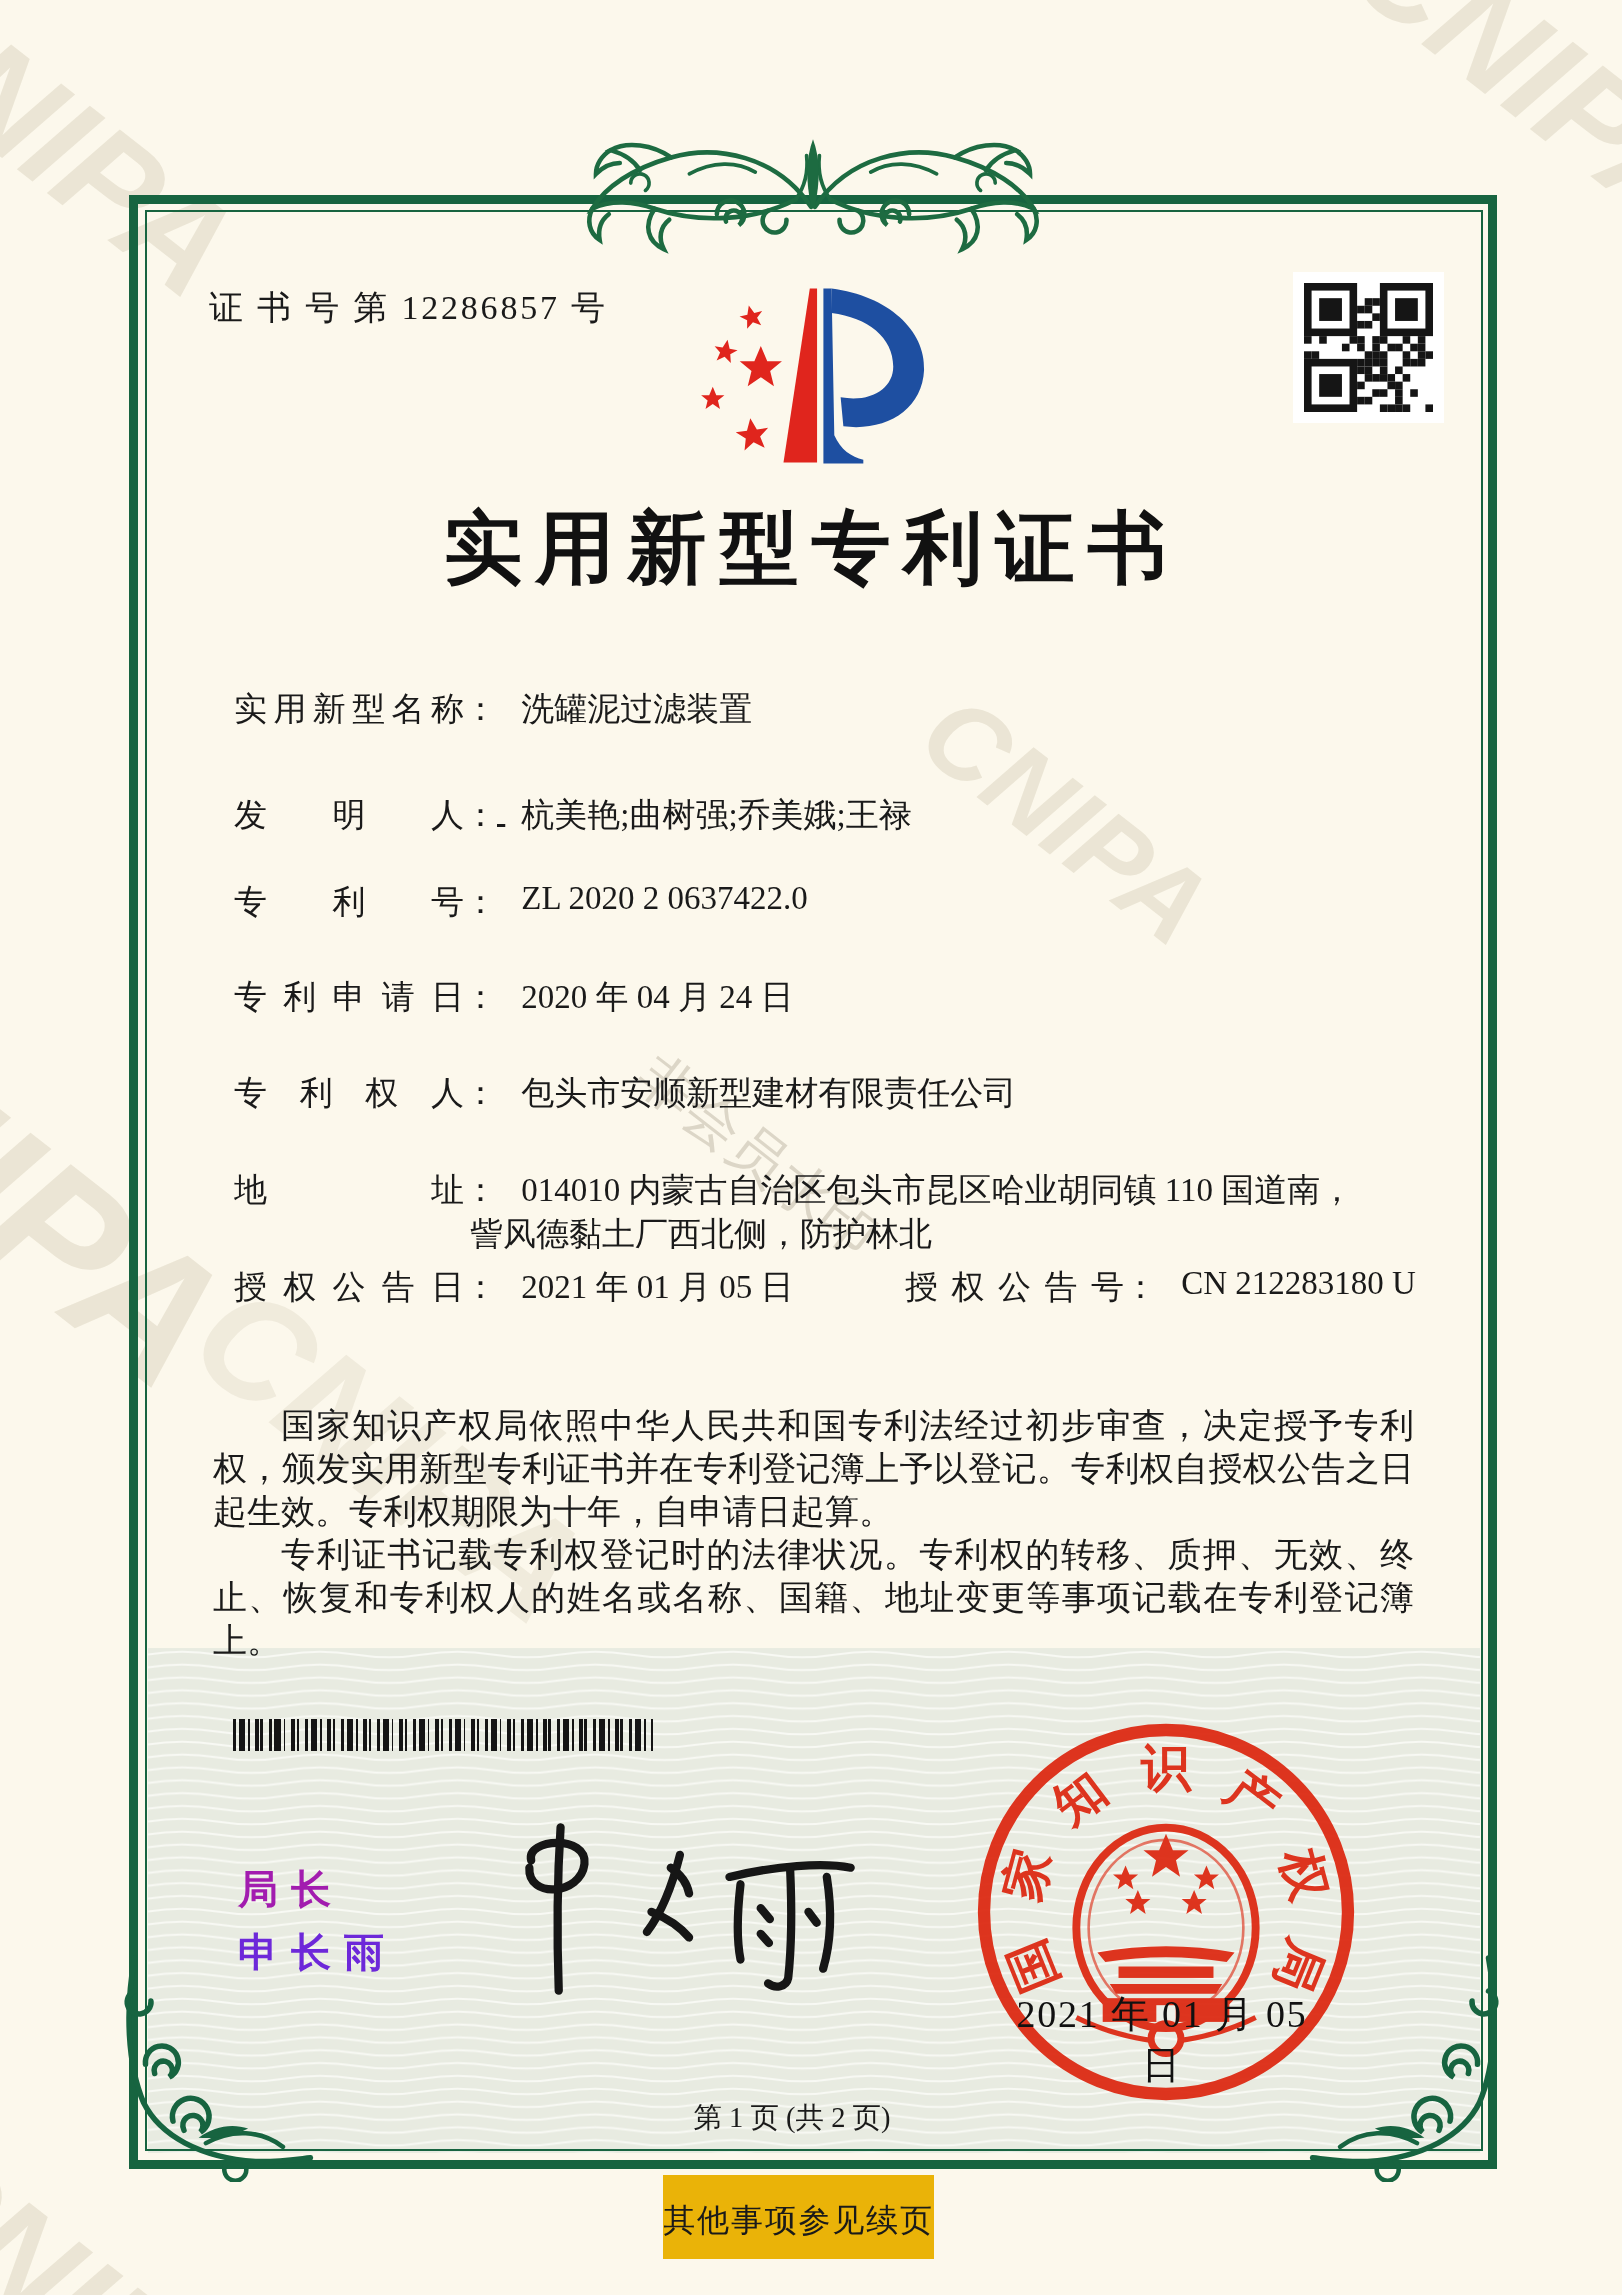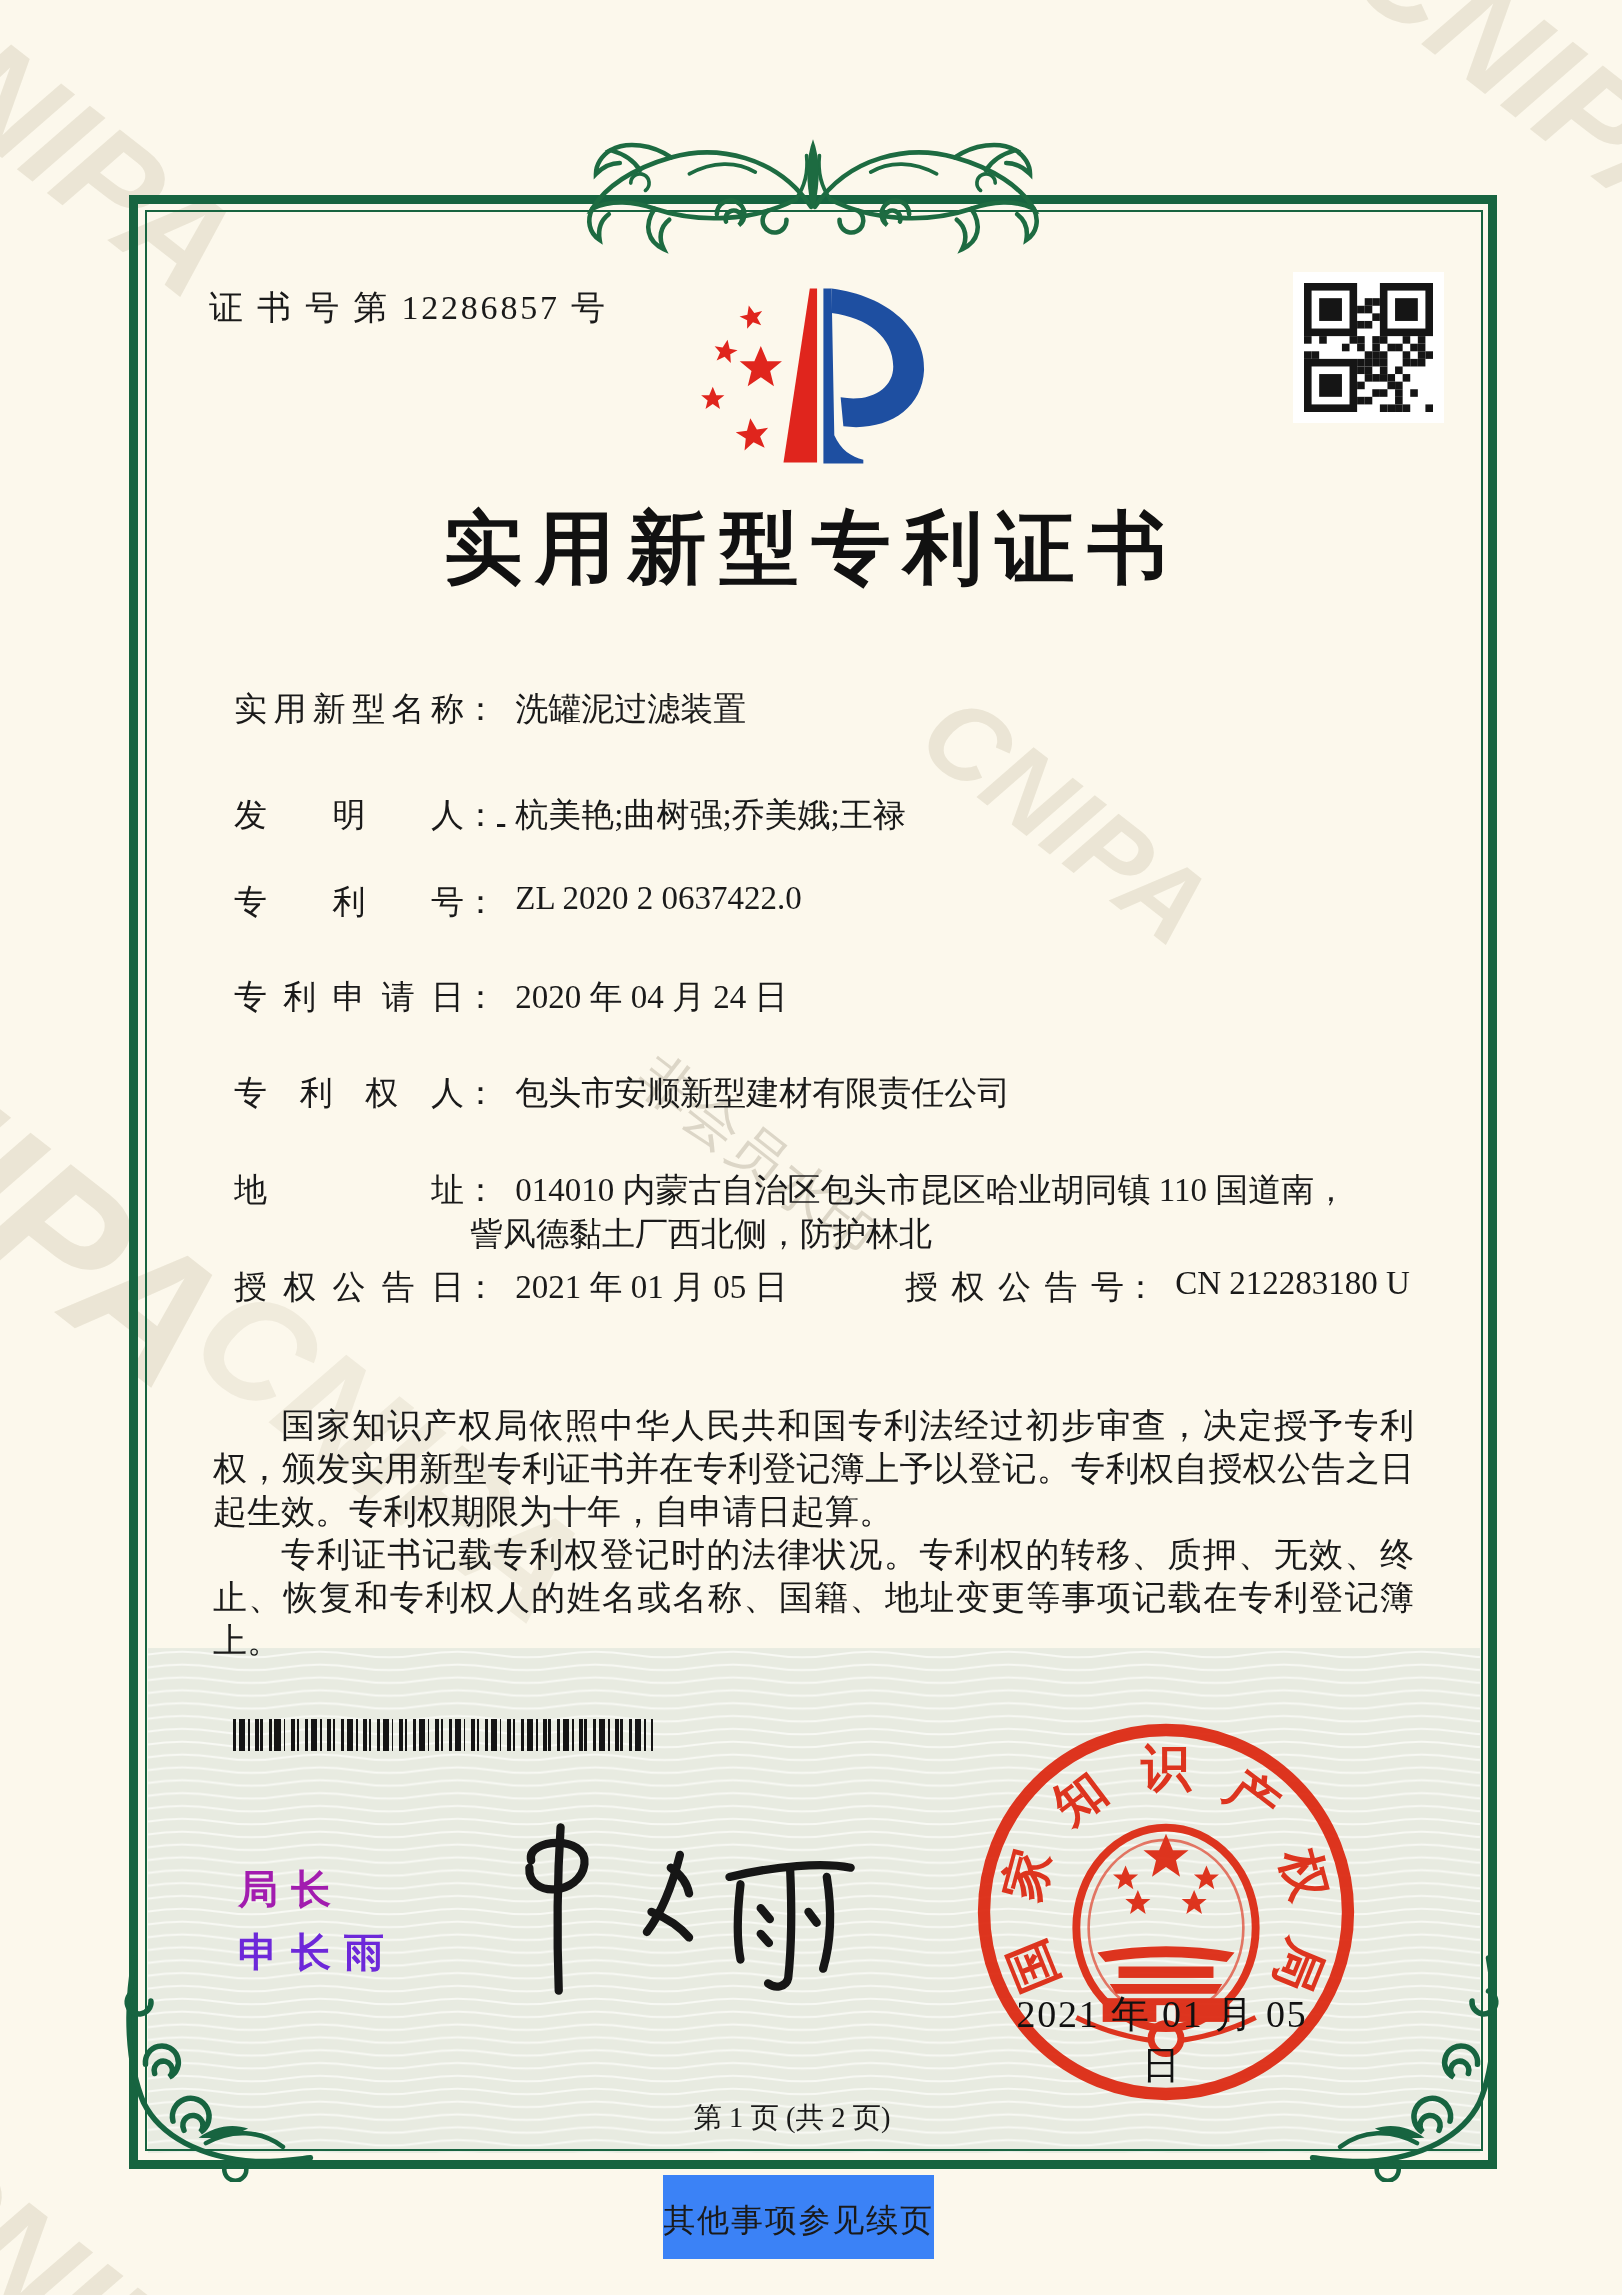--- a/index.html
+++ b/index.html
@@ -32,21 +32,21 @@
   .qr svg{position:absolute;left:11px;top:11px;}
   .doc-title{position:absolute;left:0;top:496px;width:1623px;text-align:center;
       font-size:79px;font-weight:bold;letter-spacing:13px;color:#111;}
 
   
   .frow{position:absolute;left:234px;font-size:33px;white-space:nowrap;}
   .flabel{display:inline-block;width:230px;text-align:justify;text-align-last:justify;
       vertical-align:top;}
   .flabel5{width:230px;}
   .fcolon{display:inline-block;vertical-align:top;}
-  .fvalue{display:inline-block;margin-left:10px;vertical-align:top;}
+  .fvalue{display:inline-block;margin-left:16px;vertical-align:top;}
   .addr2{position:absolute;left:470px;top:1212px;font-size:33px;}
   .frow-grant2{position:absolute;left:905px;font-size:33px;white-space:nowrap;}
   .flabel-g{display:inline-block;width:219px;text-align:justify;text-align-last:justify;vertical-align:top;}
 
   
   .body-text{position:absolute;left:213px;top:1394px;width:1201px;font-size:34px;
       line-height:43px;text-align:justify;margin-top:10px;}
   .body-text p{margin:0;text-indent:2em;}
 
   
@@ -65,21 +65,21 @@
       font-family:"Liberation Sans","DejaVu Sans",sans-serif;font-weight:600;color:#6d28d9;}
   .signature{position:absolute;left:500px;top:1820px;}
 
   
   .seal{position:absolute;left:955px;top:1701px;opacity:0.95;}
   .seal-date{position:absolute;left:1006px;top:1989px;width:312px;text-align:center;
       font-size:38px;color:#111;letter-spacing:1.8px;}
 
   
   .page-info{position:absolute;left:16px;top:2099px;width:1552px;text-align:center;font-size:28.5px;}
-  .cont-note{position:absolute;left:663px;top:2175px;width:271px;height:84px;background:#3b82f6;
+  .cont-note{position:absolute;left:663px;top:2175px;width:271px;height:84px;background:#eab308;
       text-align:center;}
   .cont-note span{display:inline-block;margin-top:24px;font-size:32px;letter-spacing:1.8px;}
 
   .deco{position:absolute;pointer-events:none;}
 </style>
 </head>
 <body>
 
 <div class="page">
 

